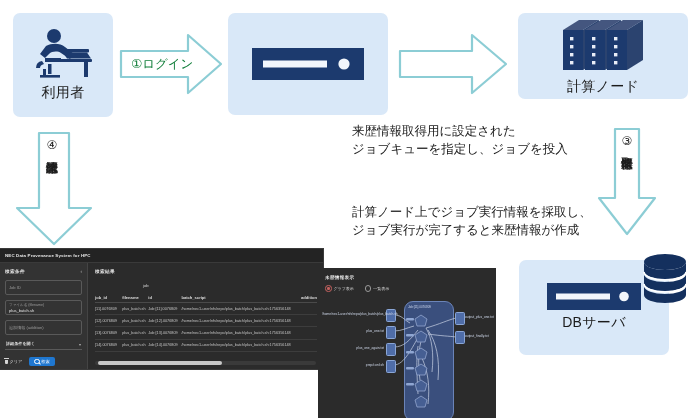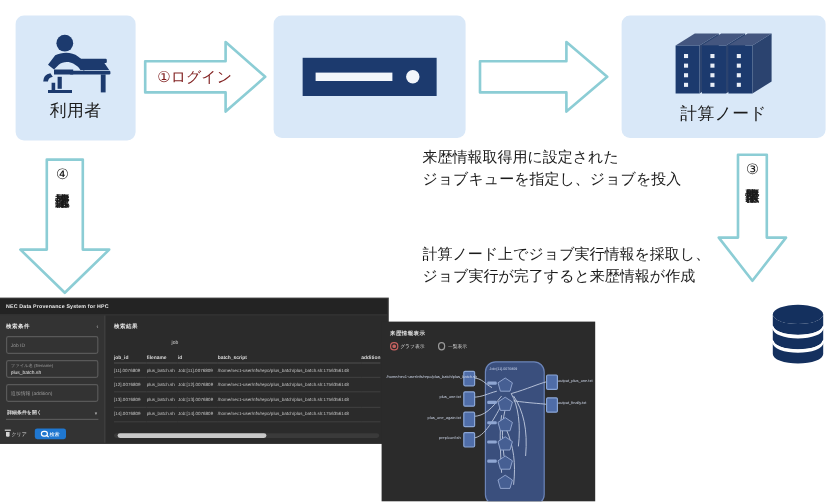--- a/index.html
+++ b/index.html
@@ -31,21 +31,21 @@
     white-space:nowrap;
     font-family:"Liberation Sans","DejaVu Sans",sans-serif;
   }
   .node-icon{display:block;}
 
   
   .arrow{position:absolute;}
   .arrow-label{
     position:absolute;
     font-size:12.5px;
-    color:#7f1d1d;
+    color:#15803d;
     white-space:nowrap;
   }
   .arrow-label-vert{
     position:absolute;
     font-size:12px;
     color:#1b1b1b;
     writing-mode:vertical-rl;
     text-orientation:upright;
     letter-spacing:0px;
     line-height:1;
@@ -213,21 +213,21 @@
       <rect x="0" y="0" width="112" height="32" fill="#1c3a6e"></rect>
       <rect x="11" y="12.5" width="64" height="7" fill="#f2f6fb"></rect>
       <circle cx="92" cy="16" r="5.6" fill="#f2f6fb"></circle>
     </svg>
   </div>
 
   <svg class="arrow" style="left:397px;top:31px;" width="112" height="66" viewBox="0 0 112 66">
     <path d="M3 20 H75 V4 L109 33 L75 62 V46 H3 Z" fill="#ffffff" stroke="#8ccdd5" stroke-width="2.2" stroke-linejoin="round"></path>
   </svg>
 
-  <div class="node-box" style="left:518px;top:13px;width:170px;height:102px;">
+  <div class="node-box" style="left:518px;top:13px;width:170px;height:86px;">
     <svg class="node-icon" width="88" height="58" viewBox="0 0 88 58">
       <g>
 
         <polygon points="4,14 20,4 40,4 24,14" fill="#44567f"></polygon>
         <polygon points="4,14 24,14 24,54 4,54" fill="#1c3a6e"></polygon>
         <polygon points="24,14 40,4 40,44 24,54" fill="#2b436f"></polygon>
 
         <polygon points="26,14 42,4 62,4 46,14" fill="#44567f"></polygon>
         <polygon points="26,14 46,14 46,54 26,54" fill="#1c3a6e"></polygon>
         <polygon points="46,14 62,4 62,44 46,54" fill="#2b436f"></polygon>
@@ -264,20 +264,28 @@
     <path d="M19 3 H43 V72 H59 L31 108 L3 72 H19 Z" fill="#ffffff" stroke="#8ccdd5" stroke-width="2.2" stroke-linejoin="round"></path>
   </svg>
   <div class="arrow-label-vert" style="left:621px;top:134px;">③来歴情報取得</div>
 
   <svg class="arrow" style="left:12px;top:130px;" width="84" height="118" viewBox="0 0 84 118">
     <path d="M27 3 H57 V78 H79 L42 114 L5 78 H27 Z" fill="#ffffff" stroke="#8ccdd5" stroke-width="2.2" stroke-linejoin="round"></path>
   </svg>
   <div class="arrow-label-vert" style="left:46px;top:138px;">④来歴情報確認</div>
 
 
+  <div class="node-box" style="left:519px;top:260px;width:150px;height:95px;">
+    <svg class="node-icon" width="94" height="27" viewBox="0 0 94 27">
+      <rect x="0" y="0" width="94" height="27" fill="#1c3a6e"></rect>
+      <rect x="9" y="10.5" width="54" height="6" fill="#f2f6fb"></rect>
+      <circle cx="77" cy="13.5" r="4.8" fill="#f2f6fb"></circle>
+    </svg>
+    <div class="node-label">DBサーバ</div>
+  </div>
   <svg class="cyl" style="left:641px;top:253px;" width="48" height="52" viewBox="0 0 48 52">
     <g fill="#14305e">
       <ellipse cx="24" cy="9" rx="21" ry="8"></ellipse>
       <path d="M3 9 v9 a21 8 0 0 0 42 0 V9 a21 8 0 0 1 -42 0z"></path>
       <path d="M3 21 v9 a21 8 0 0 0 42 0 V21 a21 8 0 0 1 -42 0z"></path>
       <path d="M3 33 v9 a21 8 0 0 0 42 0 V33 a21 8 0 0 1 -42 0z"></path>
     </g>
     <g fill="none" stroke="#ffffff" stroke-width="1.6">
       <path d="M3 19 a21 8 0 0 0 42 0"></path>
       <path d="M3 31 a21 8 0 0 0 42 0"></path>

